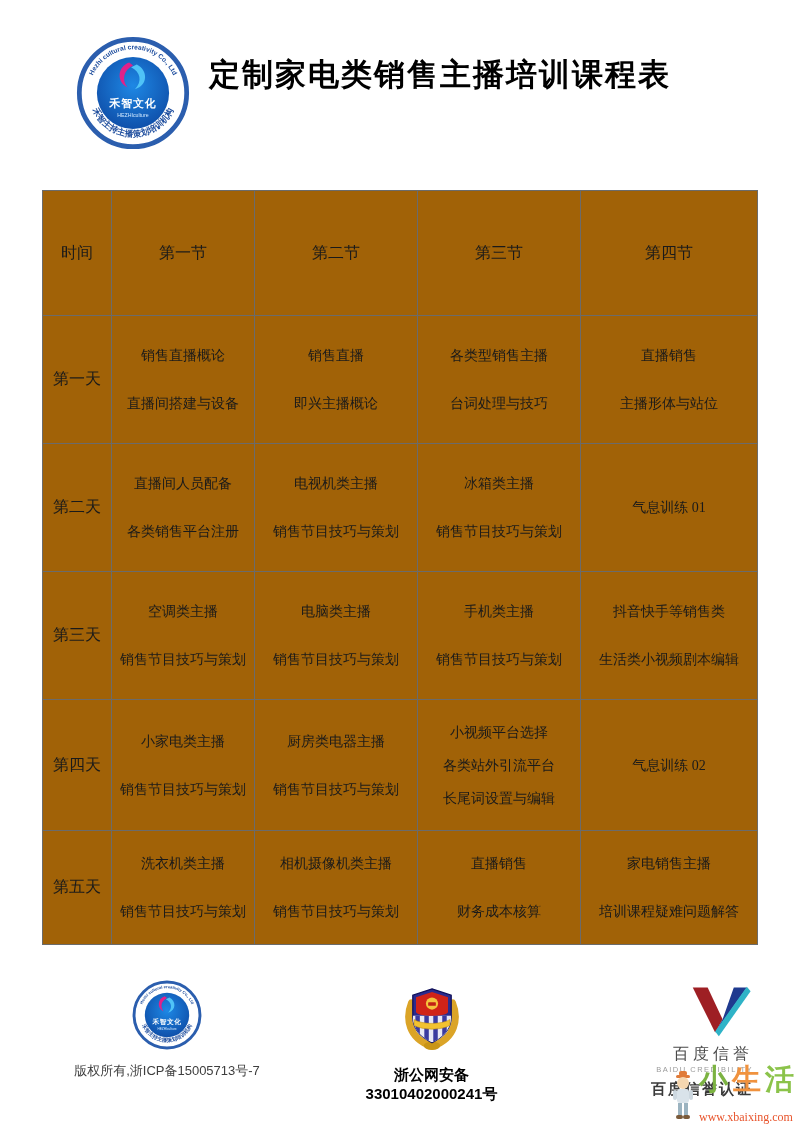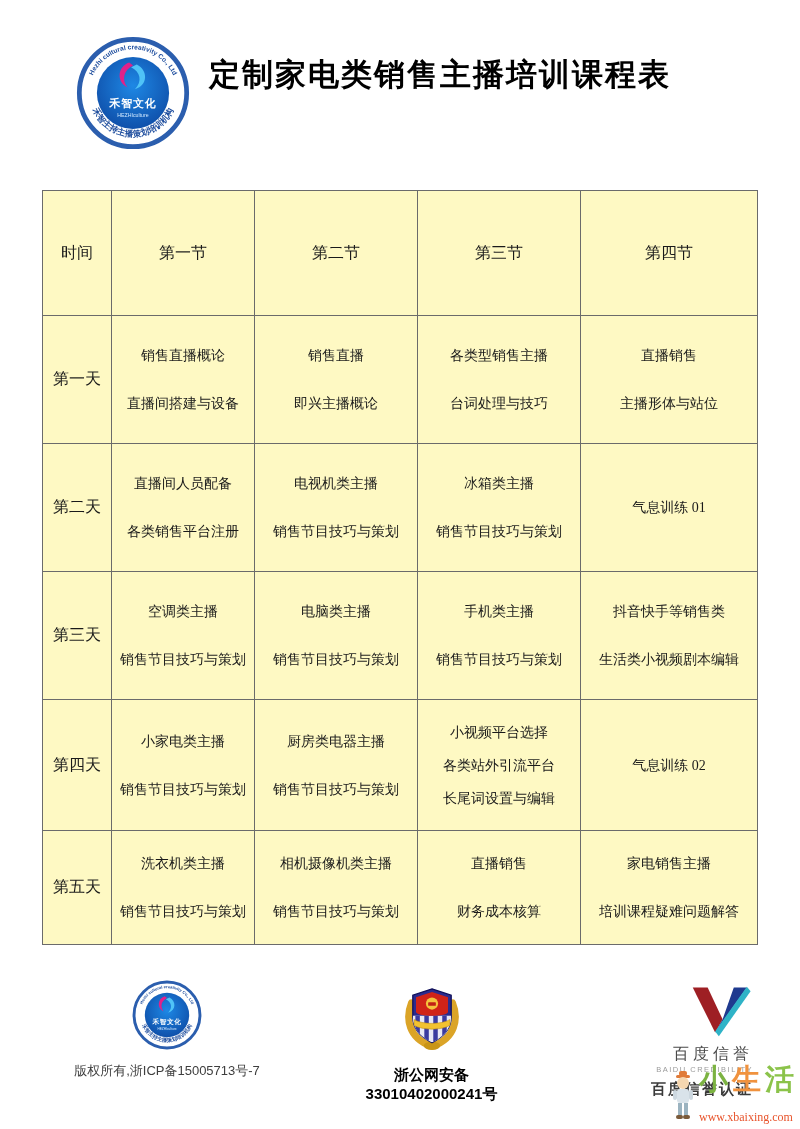--- a/index.html
+++ b/index.html
@@ -16,21 +16,21 @@
   }
   .page-subtitle{
     position:absolute;left:130px;right:20px;top:121px;text-align:center;
     font-size:12.5px;color:#111;letter-spacing:0.5px;
   }
   
   .course-table-wrap{position:absolute;left:42px;top:190px;}
   table.course{border-collapse:collapse;table-layout:fixed;width:715px;}
   table.course th,table.course td{
     border:1px solid #6b6b6b;text-align:center;vertical-align:middle;padding:0;
-    font-weight:normal;background:#fef9c3;
+    font-weight:normal;background:#a16207;
   }
   table.course th{font-size:16px;}
   td.day{font-size:16px;}
   td.course-cell{font-size:14px;}
   tr.h-row{height:125px;}
   tr.d-row{height:128px;}
   tr.d-row4{height:131px;}
   tr.d-row5{height:114px;}
   .line{line-height:19px;}
   .line + .line{margin-top:29px;}

